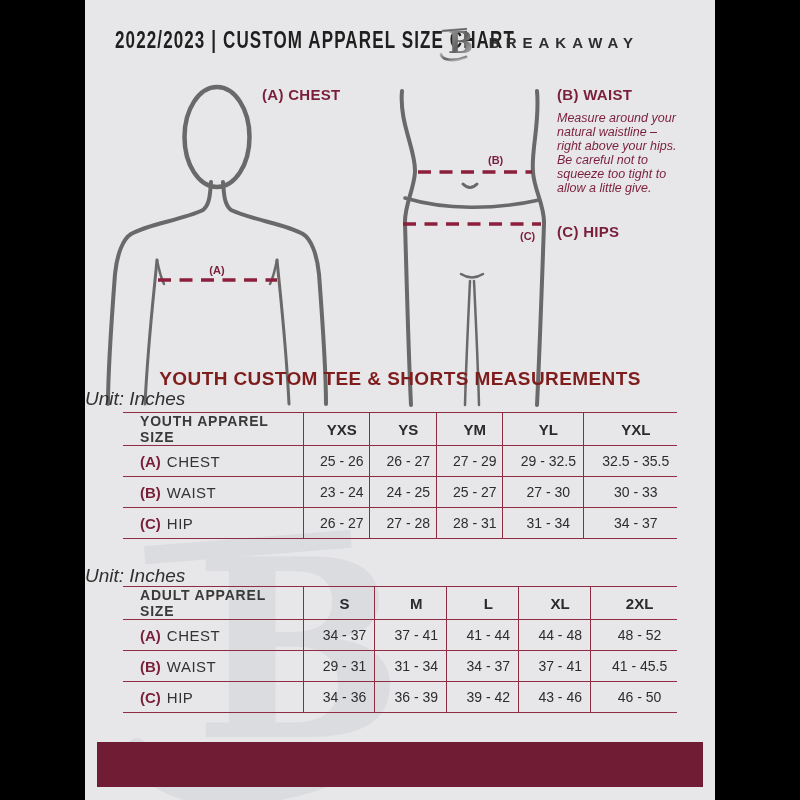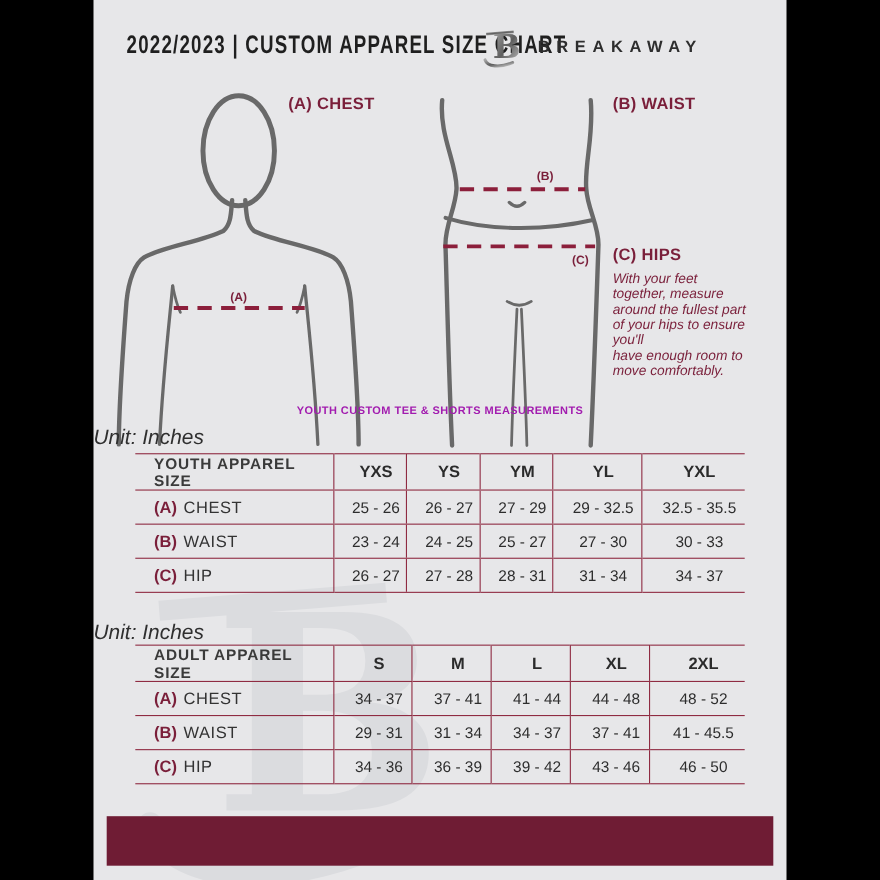--- a/index.html
+++ b/index.html
@@ -28,22 +28,22 @@
   .guide-head{position:absolute;font-size:15px;font-weight:700;color:var(--maroon);
     letter-spacing:.3px;}
   .guide-body{position:absolute;font-size:12.5px;line-height:14px;font-style:italic;
     color:var(--maroon);white-space:pre-line;}
   .fig{position:absolute;}
   .fig path,.fig ellipse{fill:none;stroke:var(--sil);stroke-linecap:round;}
   .fig .dash{stroke:var(--dash);stroke-width:3.5;stroke-dasharray:13 8.5;stroke-linecap:butt;}
   .fig text{font-family:"Liberation Sans",sans-serif;font-size:11px;font-weight:700;
     fill:var(--maroon);}
   
-  .sec-title{position:absolute;width:630px;text-align:center;font-size:10px;
-    font-weight:700;color:#a21caf;letter-spacing:.4px;}
+  .sec-title{position:absolute;width:630px;text-align:center;font-size:19px;
+    font-weight:700;color:#7f1d1d;letter-spacing:.4px;}
   .sec-unit{position:absolute;width:630px;font-size:19px;
     font-style:italic;color:#2f2f2f;}
   .sizes{position:absolute;left:38px;width:554px;border-collapse:collapse;
     border-top:1.6px solid var(--border);z-index:1;}
   .sizes th,.sizes td{height:31px;border-bottom:1.6px solid var(--border);
     text-align:center;vertical-align:middle;font-weight:400;}
   .sizes th:nth-child(n+2),.sizes td:nth-child(n+2){border-left:1.6px solid var(--border);padding-left:11px;}
   .sizes .lblcol{width:180px;text-align:left;padding-left:17px;}
   .sizes thead .lblcol{font-size:14px;color:#3a3a3a;letter-spacing:.8px;}
   .sizes thead th{font-size:15px;font-weight:700;color:#2b2b2b;}
@@ -107,29 +107,28 @@
     <path d="M89 193 C91 235 93 280 94 317" stroke-width="2.5"></path>
     <path class="dash" d="M33 84 L147 84"></path>
     <path class="dash" d="M18 136 L156 136"></path>
     <text x="103" y="76">(B)</text>
     <text x="135" y="152">(C)</text>
   </svg>
 
   <div class="guide-head" style="left:177px;top:86px">(A) CHEST</div>
 
   <div class="guide-head" style="left:472px;top:86px">(B) WAIST</div>
+  <div class="guide-body" style="left:472px;top:111px;width:160px">Measure around your
+natural waistline –
+right above your hips.
+Be careful not to
+squeeze too tight to
+allow a little give.</div>
 
   <div class="guide-head" style="left:472px;top:223px">(C) HIPS</div>
-  <div class="guide-body" style="left:472px;top:246px;width:170px">With your feet
-together, measure
-around the fullest part
-of your hips to ensure
-you'll
-have enough room to
-move comfortably.</div>
 
   <div class="sec-title" style="top:368px">YOUTH CUSTOM TEE &amp; SHORTS MEASUREMENTS</div>
   <div class="sec-unit" style="top:388px">Unit: Inches</div>
   <table class="sizes" style="top:412px">
     <thead>
       <tr>
         <th class="lblcol">YOUTH APPAREL SIZE</th>
         <th>YXS</th>
         <th>YS</th>
         <th>YM</th>

